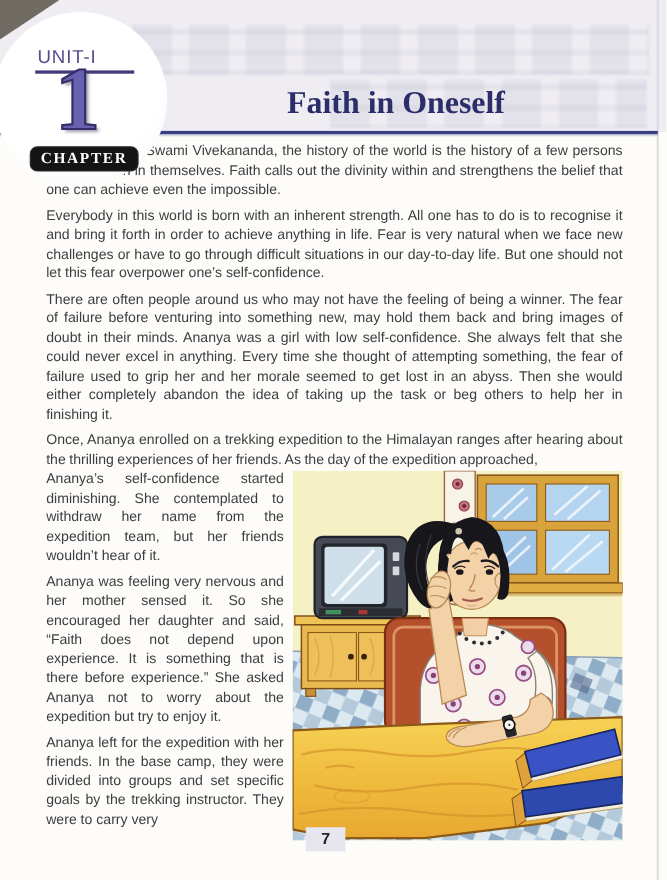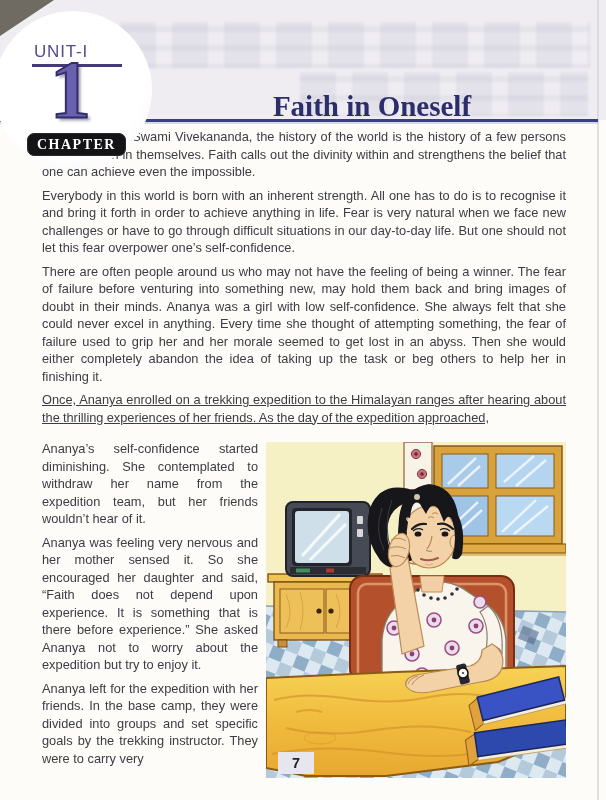--- a/index.html
+++ b/index.html
@@ -23,29 +23,29 @@
                   background:radial-gradient(circle at 45% 40%, #ffffff 62%, #f4f3f7 100%);z-index:2;}
   .unit-label{position:absolute;left:40px;top:31px;font-size:17px;font-weight:normal;
               color:#564a8e;letter-spacing:.8px;}
   .unit-underline{position:absolute;left:38px;top:53px;width:90px;height:2.5px;background:#453a7c;}
   .chapter-number{position:absolute;left:56px;top:38px;font-family:"Liberation Serif",serif;
                   font-weight:bold;font-size:82px;line-height:82px;color:#6861b0;
                   -webkit-text-stroke:2px #332e68;text-shadow:3px 3px 3px rgba(40,35,80,.45);z-index:3;}
   .chapter-badge{position:absolute;left:33px;top:77px;background:#141417;color:#ffffff;
                  font-family:"Liberation Serif",serif;font-weight:bold;font-size:14px;
                  letter-spacing:1.5px;padding:2.5px 9px;border-radius:7px;border:1px solid #2a2a2e;z-index:4;margin-top:45px;}
-  .page-title{position:absolute;left:160px;top:78px;width:400px;margin:12px;text-align:center;
+  .page-title{position:absolute;left:160px;top:78px;width:400px;margin:0;text-align:center;
               font-family:"Liberation Serif",serif;font-weight:bold;font-size:29px;
               color:#2b2e6a;z-index:1;}
 
   
   .article{position:absolute;left:42px;top:128px;width:524px;color:#3c3c42;
            font-size:12.8px;line-height:17.5px;text-align:justify;}
   .para{margin:0 0 6px 0;}
-  .p4a{margin-bottom:14px;word-spacing:-0.4px;text-decoration:underline;}
+  .p4a{margin-bottom:0;word-spacing:-0.4px;}
   .illus{float:right;width:300px;height:336px;margin:2px 0 0 8px;}
   .illus svg{display:block;width:300px;height:336px;}
 
   .page-num{position:absolute;left:278px;top:752px;background:#e7e6ee;color:#23232a;
             font-weight:bold;font-size:14.5px;padding:3px 14px;z-index:5;}
   .right-edge{position:absolute;left:597px;top:0;width:2px;height:800px;background:#cdccd6;opacity:.6;}
 </style>
 </head>
 <body>
 

